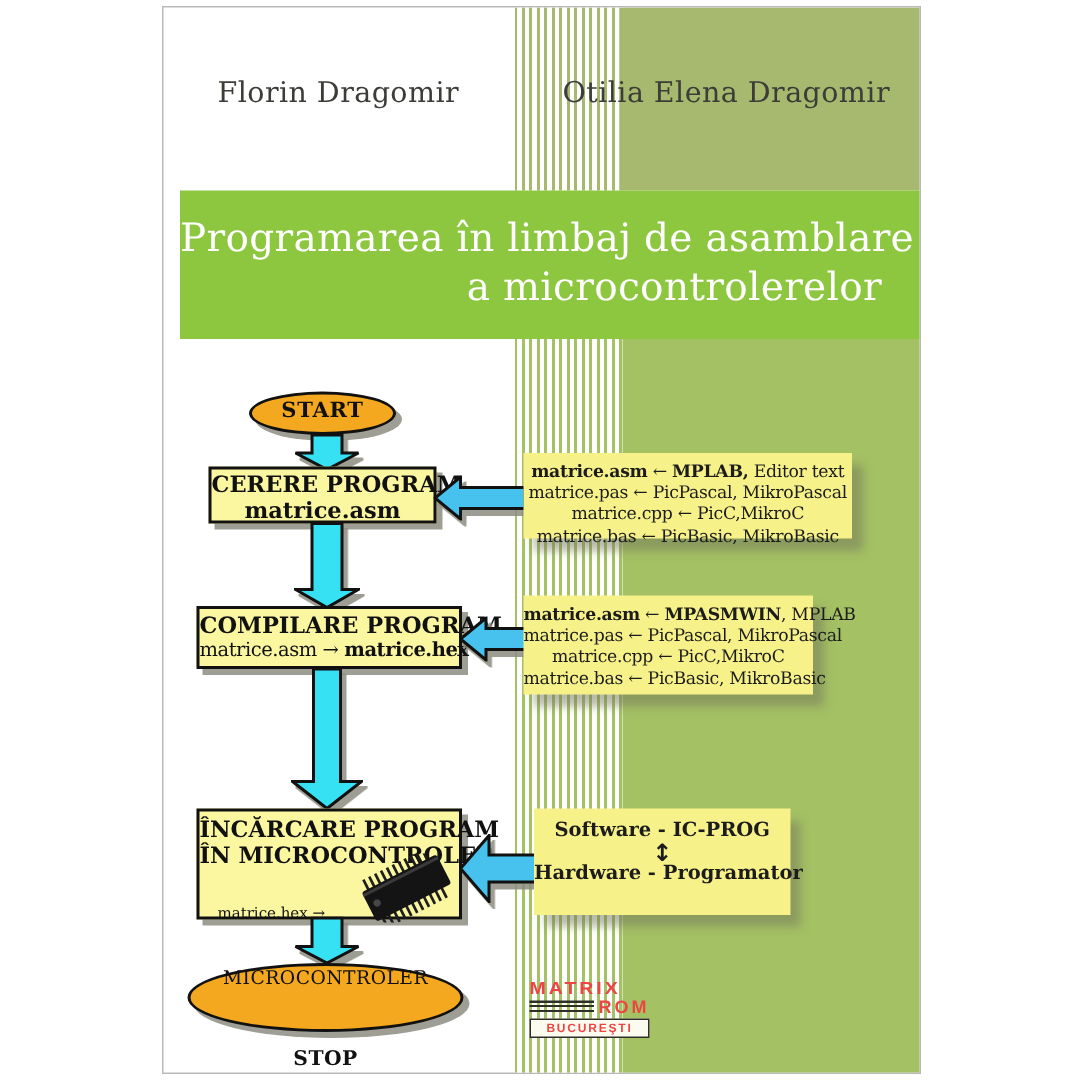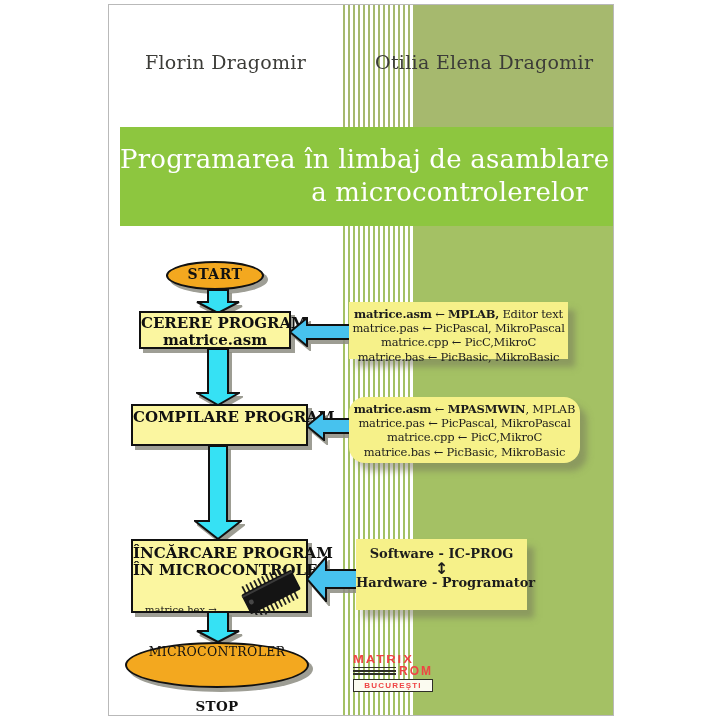--- a/index.html
+++ b/index.html
@@ -48,21 +48,21 @@
   svg.arrow-h polygon{fill:var(--cyanh);stroke:#111;stroke-width:2;}
   .a1{left:87px;top:284px;} .a2{left:87px;top:343px;} .a3{left:85px;top:440px;} .a4{left:87px;top:606px;}
   .h1{left:180px;top:312px;z-index:1;} .h2{left:197px;top:406px;z-index:1;} .h3{left:197px;top:551px;z-index:1;}
 
   .chip{position:absolute;right:2px;top:28px;}
 
   
   .note{position:absolute;background:var(--note);box-shadow:7px 8px 6px rgba(115,115,90,.5);
         box-sizing:border-box;text-align:center;color:#1c1c1c;z-index:2;}
   .note1{left:240px;top:297px;width:219px;height:57px;padding-top:5px;}
-  .note2{left:240px;top:392px;width:231px;height:66px;padding-top:5px;border-radius:16px;}
+  .note2{left:240px;top:392px;width:193px;height:66px;padding-top:5px;}
   .note3{left:247px;top:534px;width:171px;height:71px;padding-top:8px;}
   .nline{font-size:11.5px;line-height:14.2px;letter-spacing:-.2px;white-space:nowrap;}
   .note3 .nline{font-size:13px;font-weight:bold;letter-spacing:0;}
   .updown{font-size:16px;font-weight:bold;line-height:15px;font-family:"DejaVu Sans",sans-serif;}
   .b{font-weight:bold;}
 
   
   .logo{position:absolute;left:244px;top:646px;width:80px;color:#ef4444;
         font-family:"Liberation Sans",sans-serif;font-weight:bold;z-index:2;}
   .logo-matrix{font-size:13px;letter-spacing:2px;transform:scaleY(.9);white-space:nowrap;}
@@ -114,20 +114,21 @@
     <div class="nline">matrice.cpp ← PicC,MikroC</div>
     <div class="nline">matrice.bas ← PicBasic, MikroBasic</div>
   </div>
 
   <svg class="arrow-v a2" width="44" height="58" viewBox="0 0 44 58">
     <polygon points="12,1 32,1 32,45 43,45 22,57 1,45 12,45"></polygon>
   </svg>
 
   <div class="pbox box2">
     <div class="bline">COMPILARE PROGRAM</div>
+    <div class="bline2"><span>matrice.asm → </span><span class="b">matrice.hex</span></div>
   </div>
 
   <svg class="arrow-h h2" width="52" height="30" viewBox="0 0 52 30">
     <polygon points="51,8 18,8 18,1 1,15 18,29 18,22 51,22"></polygon>
   </svg>
 
   <div class="note note2">
     <div class="nline"><span class="b">matrice.asm</span><span> ← </span><span class="b">MPASMWIN</span><span>, MPLAB</span></div>
     <div class="nline">matrice.pas ← PicPascal, MikroPascal</div>
     <div class="nline">matrice.cpp ← PicC,MikroC</div>

